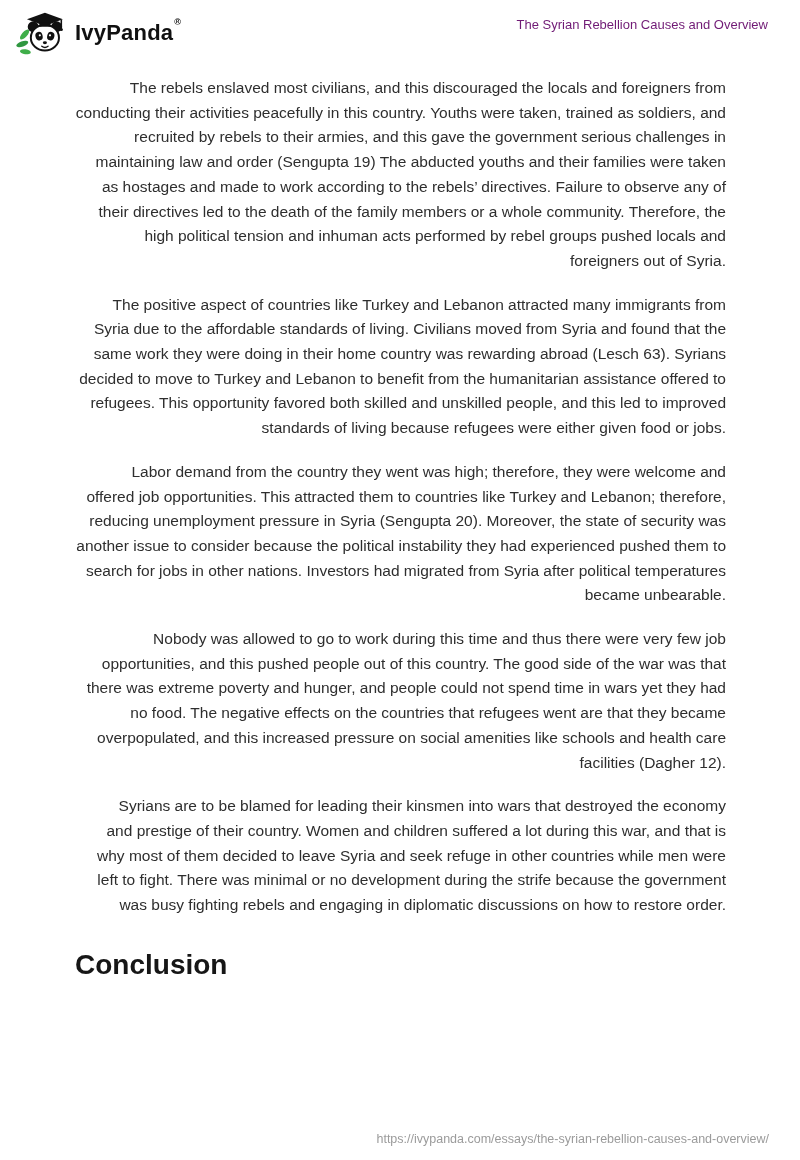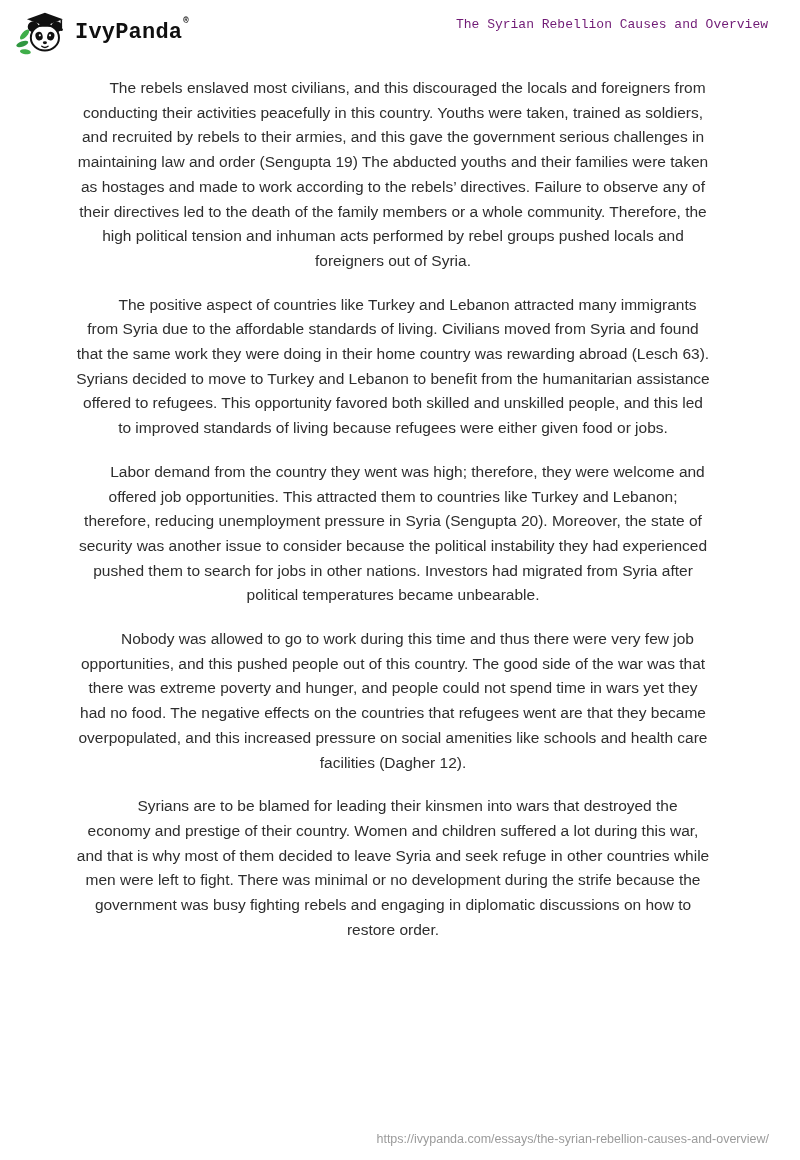--- a/index.html
+++ b/index.html
@@ -12,21 +12,20 @@
     font-family: "Liberation Sans", sans-serif;
     overflow: hidden;
   }
   
   .header {
     display: flex;
     justify-content: space-between;
     align-items: flex-start;
     padding: 8px 32px 0 16px;
     height: 60px;
-    font-family: Liberation Mono, monospace;
   }
   .brand {
     display: flex;
     align-items: center;
     gap: 9px;
     cursor: pointer;
   }
   .logo-icon { width: 50px; height: 50px; flex: 0 0 auto; }
   .brand-name {
     font-size: 22px;
@@ -49,23 +48,23 @@
     padding-top: 9px;
   }
   
   .content {
     padding: 16px 74px 0 75px;
     font-size: 15.5px;
     line-height: 24.7px;
     color: #2e2e2e;
   }
   .content p {
-    margin: 0 15px 19px 0;
+    margin: 0 0 19px 0;
     text-indent: 29px;
-    text-align: center;
+    text-align: right;
   }
   .conclusion-heading {
     font-size: 28px;
     font-weight: bold;
     color: #161616;
     margin: 30px 0 27px 0;
     line-height: 1.2;
   }
   
   .footer {
@@ -122,20 +121,21 @@
     <div class="doc-title">The Syrian Rebellion Causes and Overview</div>
   </div>
 
   <div class="content">
     <p>The rebels enslaved most civilians, and this discouraged the locals and foreigners from conducting their activities peacefully in this country. Youths were taken, trained as soldiers, and recruited by rebels to their armies, and this gave the government serious challenges in maintaining law and order (Sengupta 19) The abducted youths and their families were taken as hostages and made to work according to the rebels’ directives. Failure to observe any of their directives led to the death of the family members or a whole community. Therefore, the high political tension and inhuman acts performed by rebel groups pushed locals and foreigners out of Syria.</p>
     <p>The positive aspect of countries like Turkey and Lebanon attracted many immigrants from Syria due to the affordable standards of living. Civilians moved from Syria and found that the same work they were doing in their home country was rewarding abroad (Lesch 63). Syrians decided to move to Turkey and Lebanon to benefit from the humanitarian assistance offered to refugees. This opportunity favored both skilled and unskilled people, and this led to improved standards of living because refugees were either given food or jobs.</p>
     <p>Labor demand from the country they went was high; therefore, they were welcome and offered job opportunities. This attracted them to countries like Turkey and Lebanon; therefore, reducing unemployment pressure in Syria (Sengupta 20). Moreover, the state of security was another issue to consider because the political instability they had experienced pushed them to search for jobs in other nations. Investors had migrated from Syria after political temperatures became unbearable.</p>
     <p>Nobody was allowed to go to work during this time and thus there were very few job opportunities, and this pushed people out of this country. The good side of the war was that there was extreme poverty and hunger, and people could not spend time in wars yet they had no food. The negative effects on the countries that refugees went are that they became overpopulated, and this increased pressure on social amenities like schools and health care facilities (Dagher 12).</p>
     <p>Syrians are to be blamed for leading their kinsmen into wars that destroyed the economy and prestige of their country. Women and children suffered a lot during this war, and that is why most of them decided to leave Syria and seek refuge in other countries while men were left to fight. There was minimal or no development during the strife because the government was busy fighting rebels and engaging in diplomatic discussions on how to restore order.</p>
 
+    <div class="conclusion-heading">Conclusion</div>
 
   </div>
 
   <div class="footer">
     <a>https://ivypanda.com/essays/the-syrian-rebellion-causes-and-overview/</a>
   </div>
 
 </div>
 
 </body></html>

